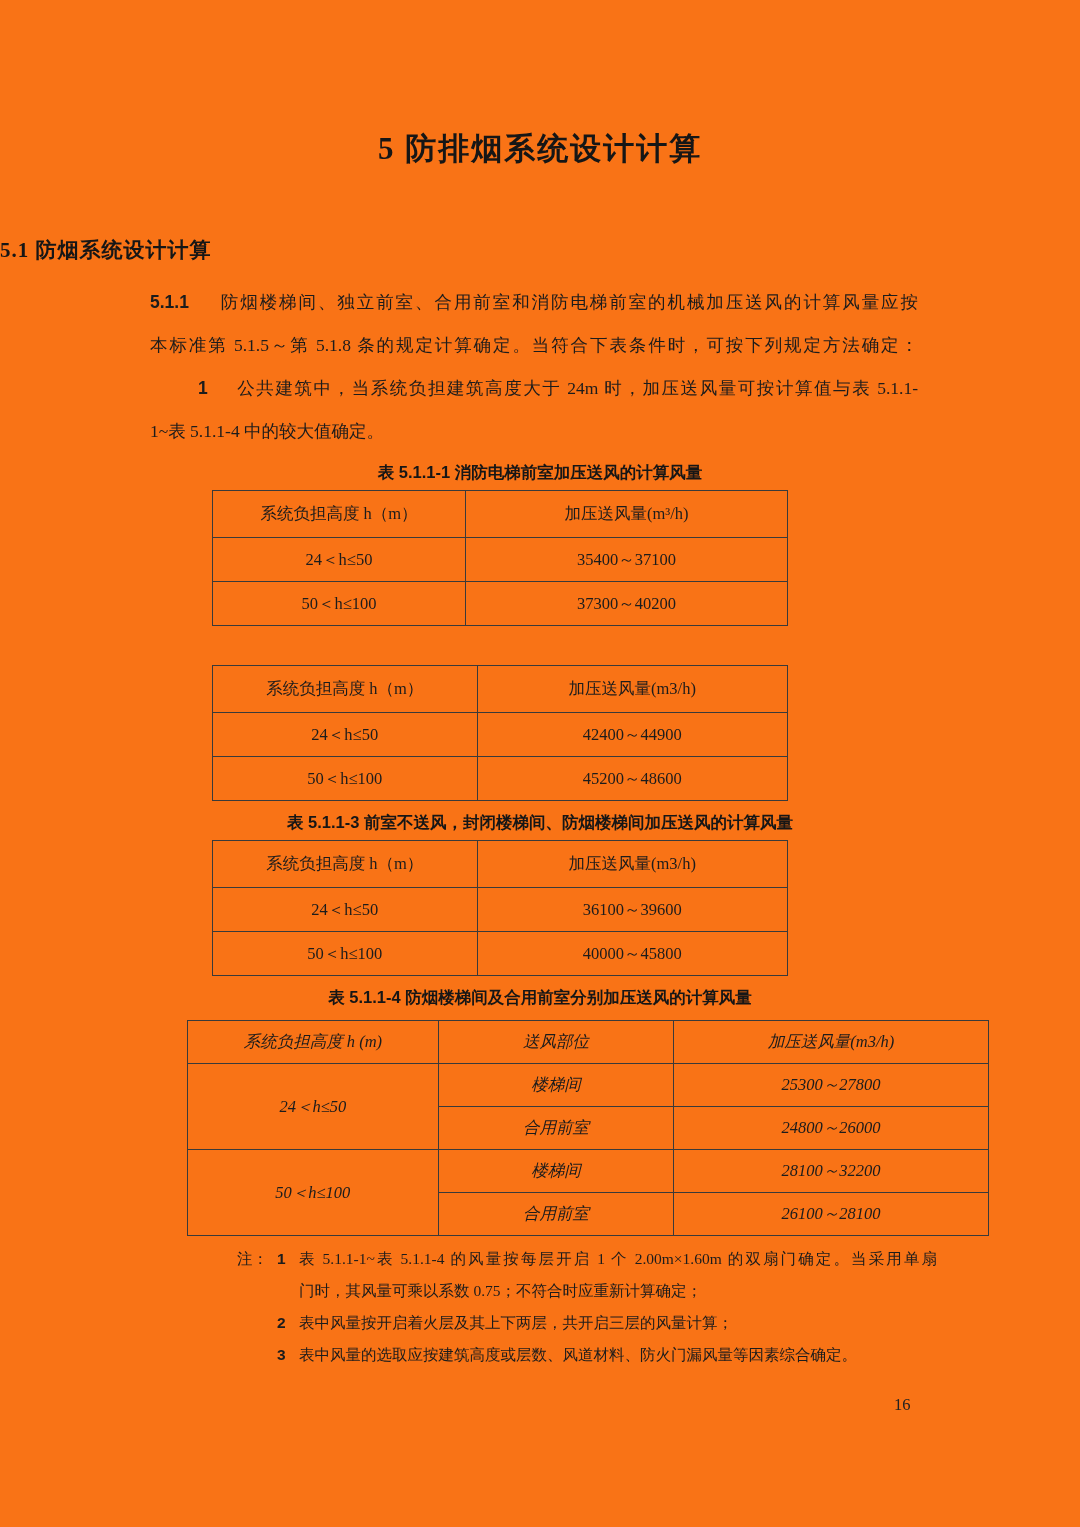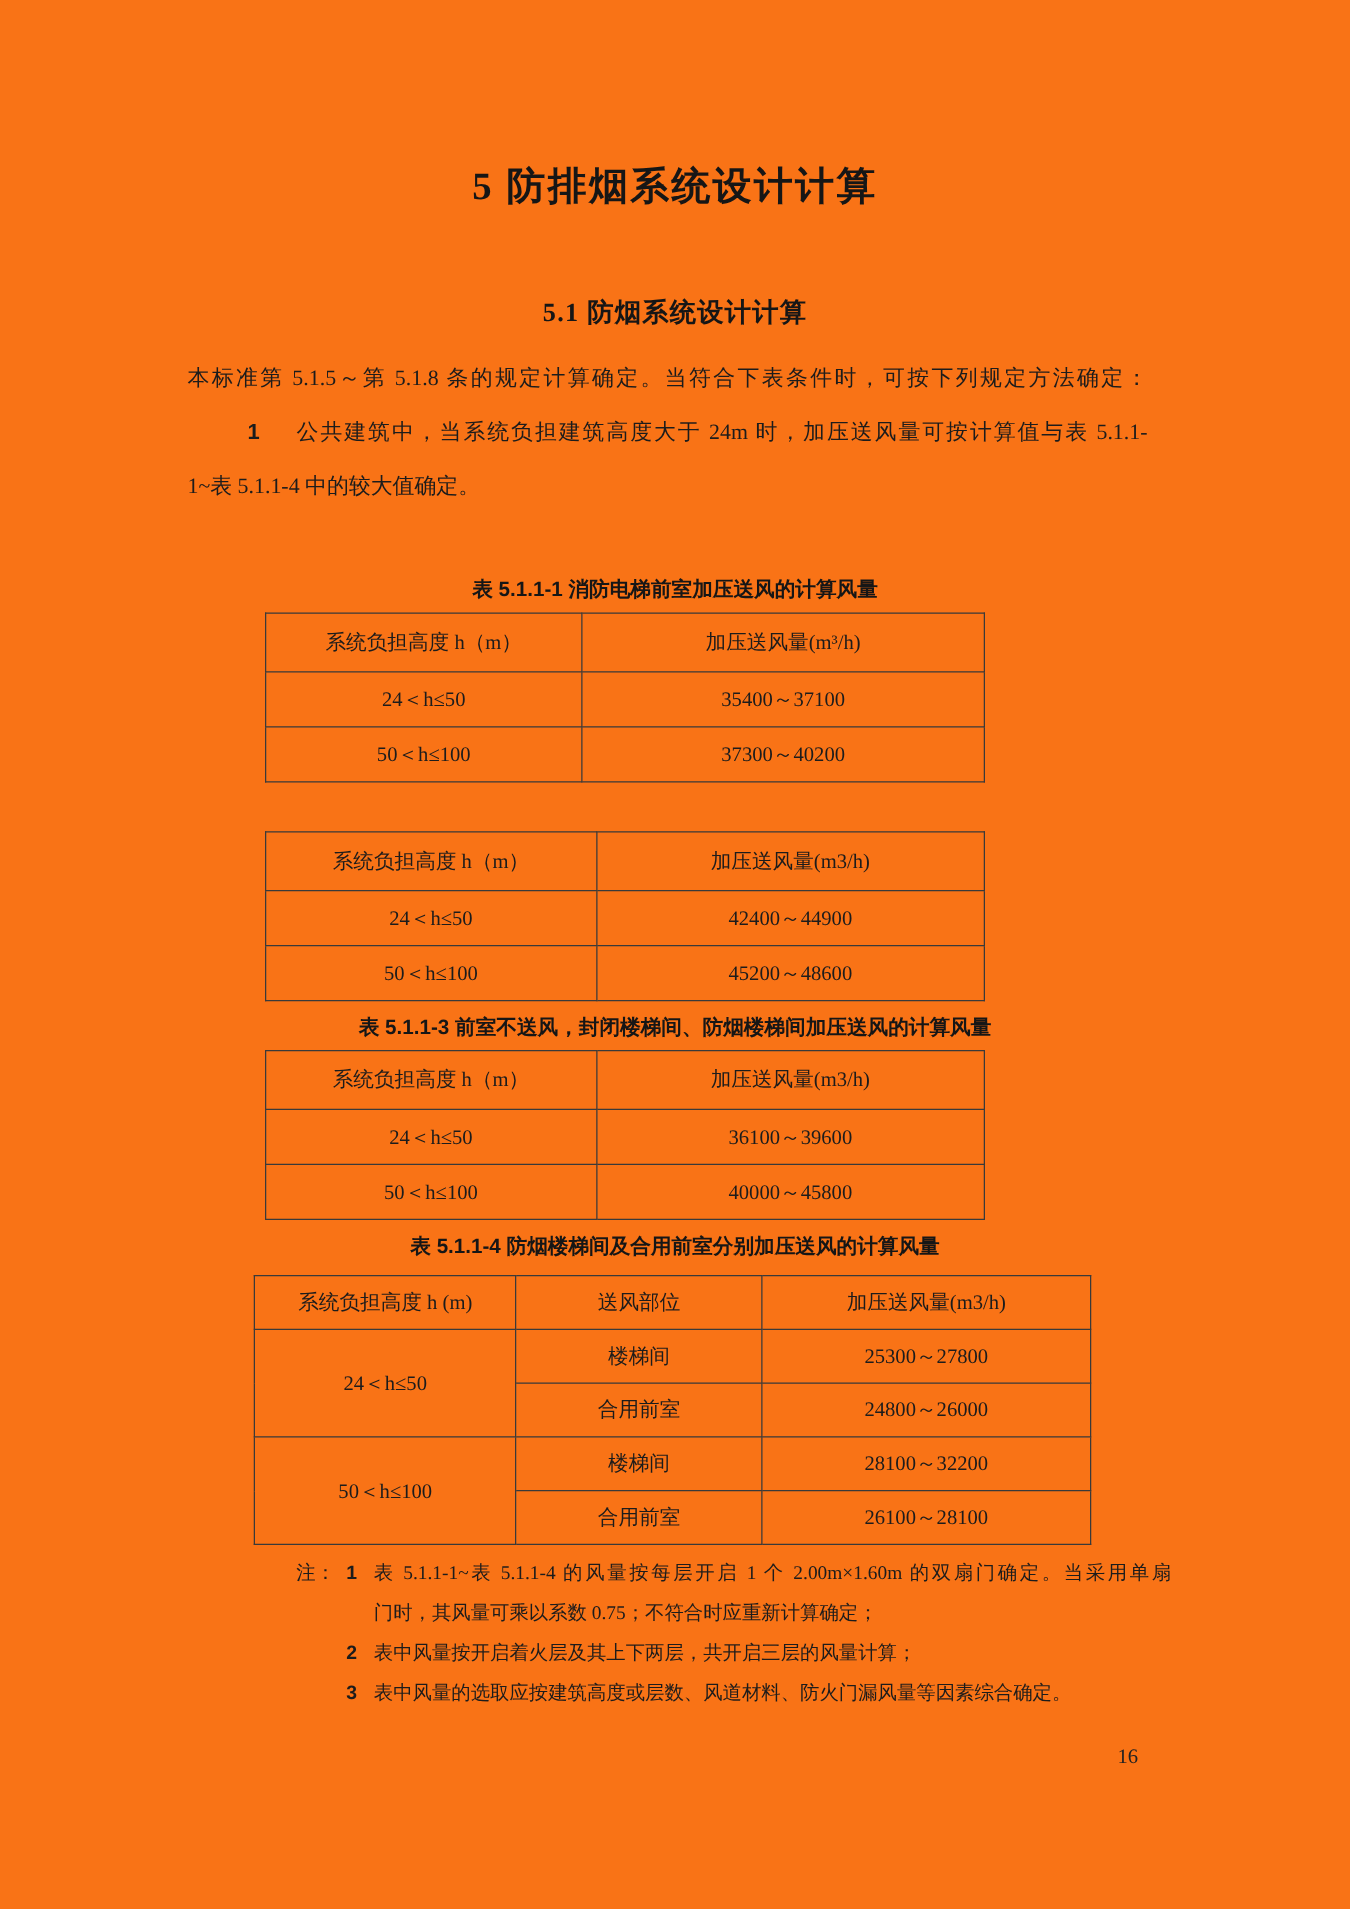--- a/index.html
+++ b/index.html
@@ -13,21 +13,20 @@
     overflow:hidden;
   }
   .chapter-title {
     position:absolute; top:128px; left:0; width:100%;
     text-align:center;
     font-size:31px; font-weight:bold; letter-spacing:2px;
     color:#161616;
   }
   .section-title {
     position:absolute; top:236px; left:0; width:100%;
-    text-align:center;
     font-size:21px; font-weight:bold; letter-spacing:1px;
     color:#161616;
   }
   .body-text {
     position:absolute; top:281px; left:150px; width:768px;
     font-size:17.5px; line-height:43px;
   }
   .jline { text-align:justify; text-align-last:justify; }
   .lline { text-align:left; }
   .num {
@@ -55,21 +54,21 @@
   th, td {
     border:1.5px solid #3a3a3a;
     text-align:center; vertical-align:middle;
     font-weight:normal; font-size:16.5px;
     padding:0;
   }
   .tbl-a { left:212px; width:576px; }
   #table1 { top:490px; }
   #table2 { top:665px; }
   #table3 { top:840px; }
-  #table4 { top:1020px; left:203px; width:670px; }
+  #table4 { top:1020px; left:187px; width:802px;font-style:italic; }
   .hrow   { height:47px; }
   .drow   { height:44px; }
   .hrow4  { height:43px; }
   .drow4  { height:43px; }
   .notes {
     position:absolute; top:1243px; left:237px; width:700px;
     font-size:15.5px; line-height:32px;
   }
   .note-row { display:flex; align-items:flex-start; }
   .note-label { width:40px; flex:none; }
@@ -85,20 +84,21 @@
 </head>
 <body>
 
 <div class="page">
 
   <div class="chapter-title">5  防排烟系统设计计算</div>
 
   <div class="section-title">5.1  防烟系统设计计算</div>
 
   <div class="body-text">
+    <div class="jline"><span class="num clause-num">5.1.1</span><span>防烟楼梯间、独立前室、合用前室和消防电梯前室的机械加压送风的计算风量应按</span></div>
     <div class="jline">本标准第 5.1.5～第 5.1.8 条的规定计算确定。当符合下表条件时，可按下列规定方法确定：</div>
     <div class="jline"><span class="num item-num">1</span><span>公共建筑中，当系统负担建筑高度大于 24m 时，加压送风量可按计算值与表 5.1.1-</span></div>
     <div class="lline">1~表 5.1.1-4 中的较大值确定。</div>
   </div>
 
   <div class="tbl-caption cap1">表 5.1.1-1 消防电梯前室加压送风的计算风量</div>
   <table id="table1" class="tbl-a">
     <colgroup>
         <col style="width:44%">
         <col style="width:56%">

